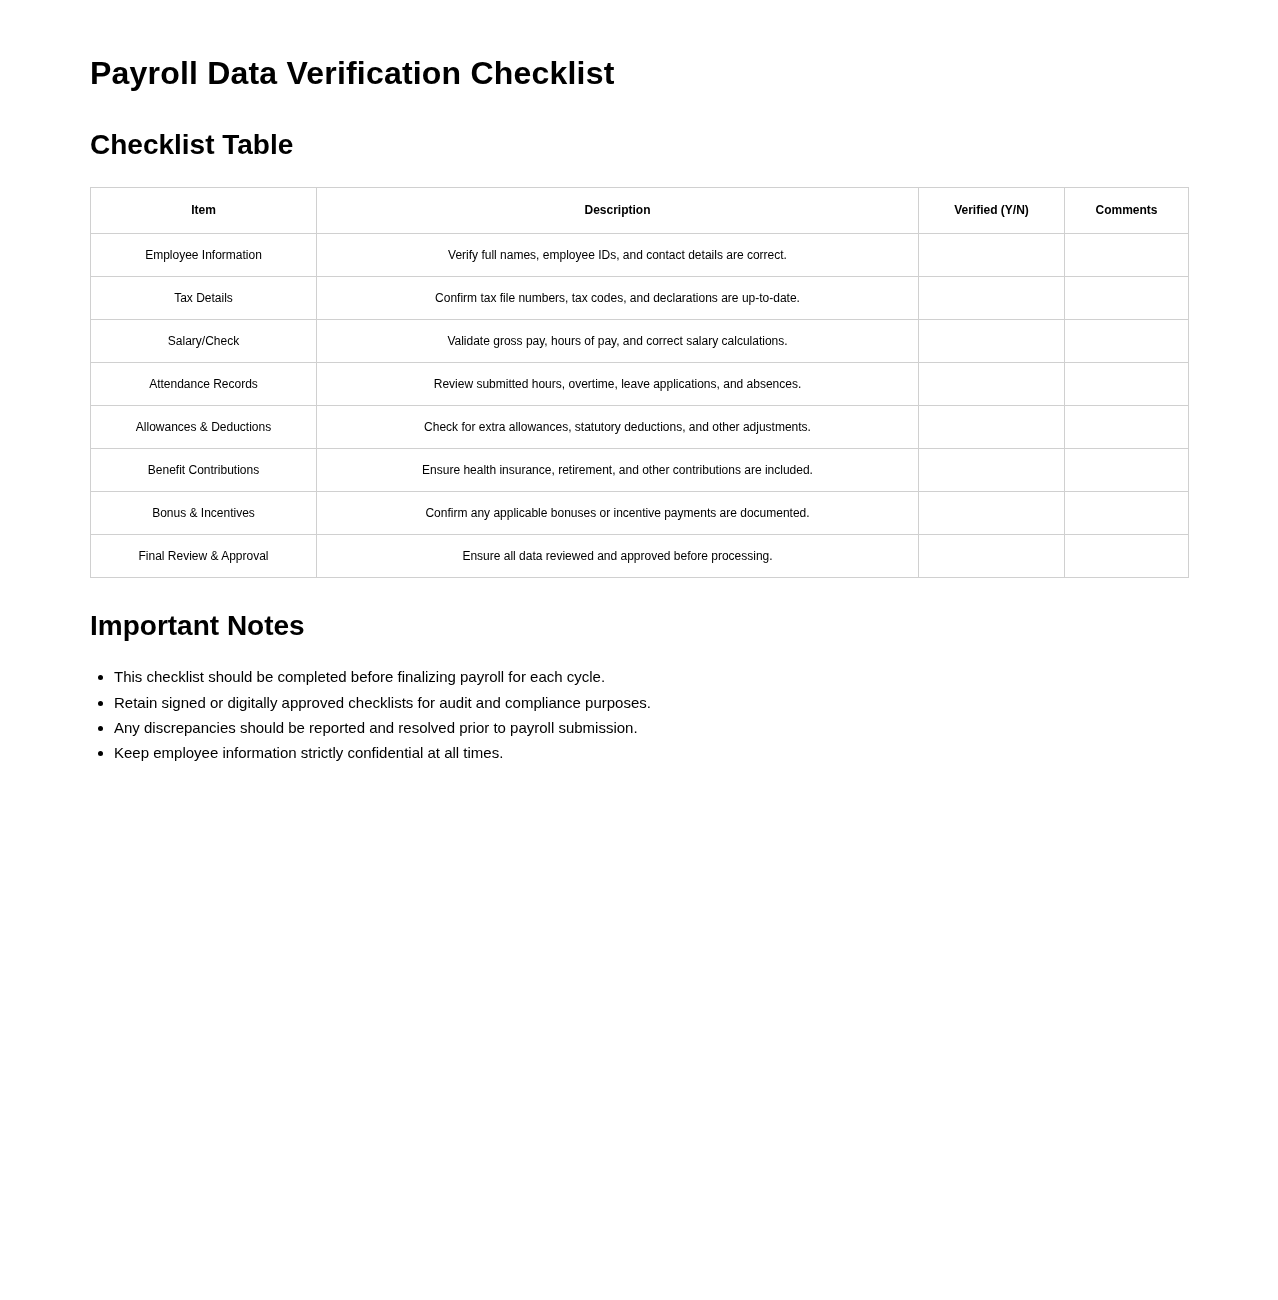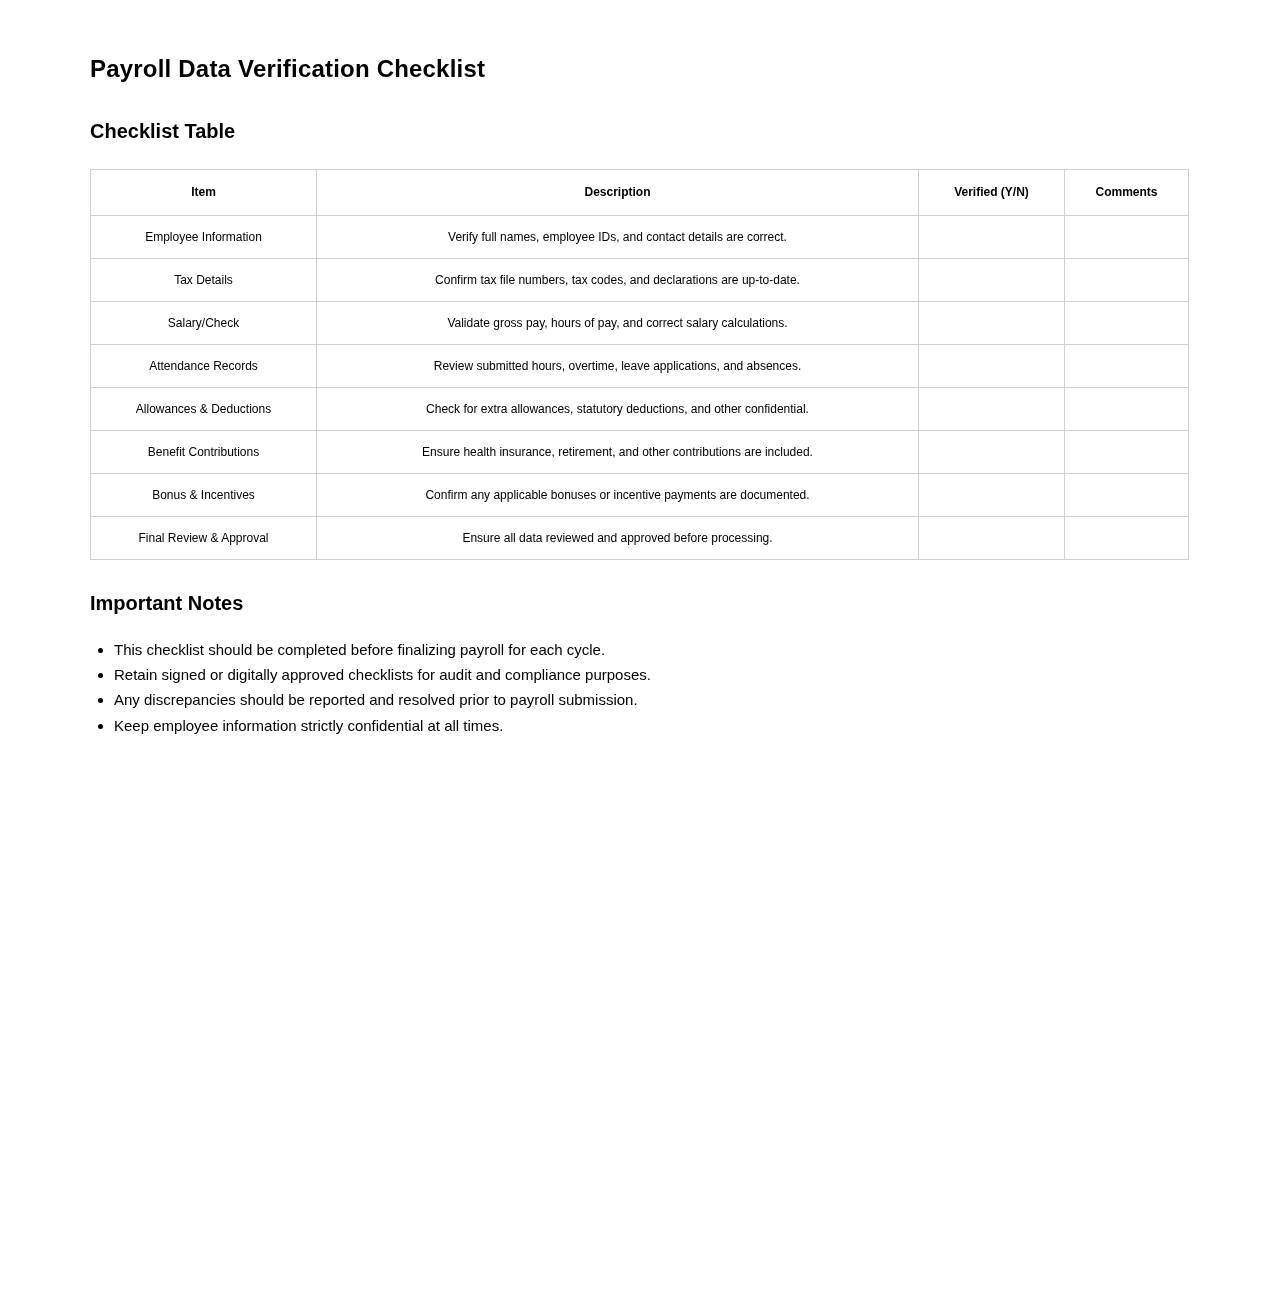--- a/index.html
+++ b/index.html
@@ -10,27 +10,27 @@
     color: #000000;
     font-family: "Liberation Sans", "DejaVu Sans", sans-serif;
   }
   body {
     width: 1278px;
     min-height: 1300px;
     padding: 34px 90px 40px 90px;
   }
   h1[data-name="page-title"] {
     margin: 21px 0 0 0;
-    font-size: 24px;
+    font-size: 32px;
     line-height: 1.15;
     font-weight: 700;
     letter-spacing: 0.2px;
   }
   h2 {
-    font-size: 20px;
+    font-size: 28px;
     line-height: 1.15;
     font-weight: 700;
   }
   h2[data-name="checklist-table-heading"] { margin: 37px 0 0 0; }
   h2[data-name="important-notes-heading"] { margin: 32px 0 12px 0; }
 
   table[data-name="checklist-table"] {
     margin-top: 26px;
     width: 1098px;
     border-collapse: collapse;
@@ -98,21 +98,21 @@
     <td class="col-comments" data-name="cell-comments"></td>
   </tr>
       <tr data-name="table-row">
     <td class="col-item" data-name="cell-item">Attendance Records</td>
     <td class="col-desc" data-name="cell-description">Review submitted hours, overtime, leave applications, and absences.</td>
     <td class="col-verified" data-name="cell-verified"></td>
     <td class="col-comments" data-name="cell-comments"></td>
   </tr>
       <tr data-name="table-row">
     <td class="col-item" data-name="cell-item">Allowances &amp; Deductions</td>
-    <td class="col-desc" data-name="cell-description">Check for extra allowances, statutory deductions, and other confidential.</td>
+    <td class="col-desc" data-name="cell-description">Check for extra allowances, statutory deductions, and other adjustments.</td>
     <td class="col-verified" data-name="cell-verified"></td>
     <td class="col-comments" data-name="cell-comments"></td>
   </tr>
       <tr data-name="table-row">
     <td class="col-item" data-name="cell-item">Benefit Contributions</td>
     <td class="col-desc" data-name="cell-description">Ensure health insurance, retirement, and other contributions are included.</td>
     <td class="col-verified" data-name="cell-verified"></td>
     <td class="col-comments" data-name="cell-comments"></td>
   </tr>
       <tr data-name="table-row">

